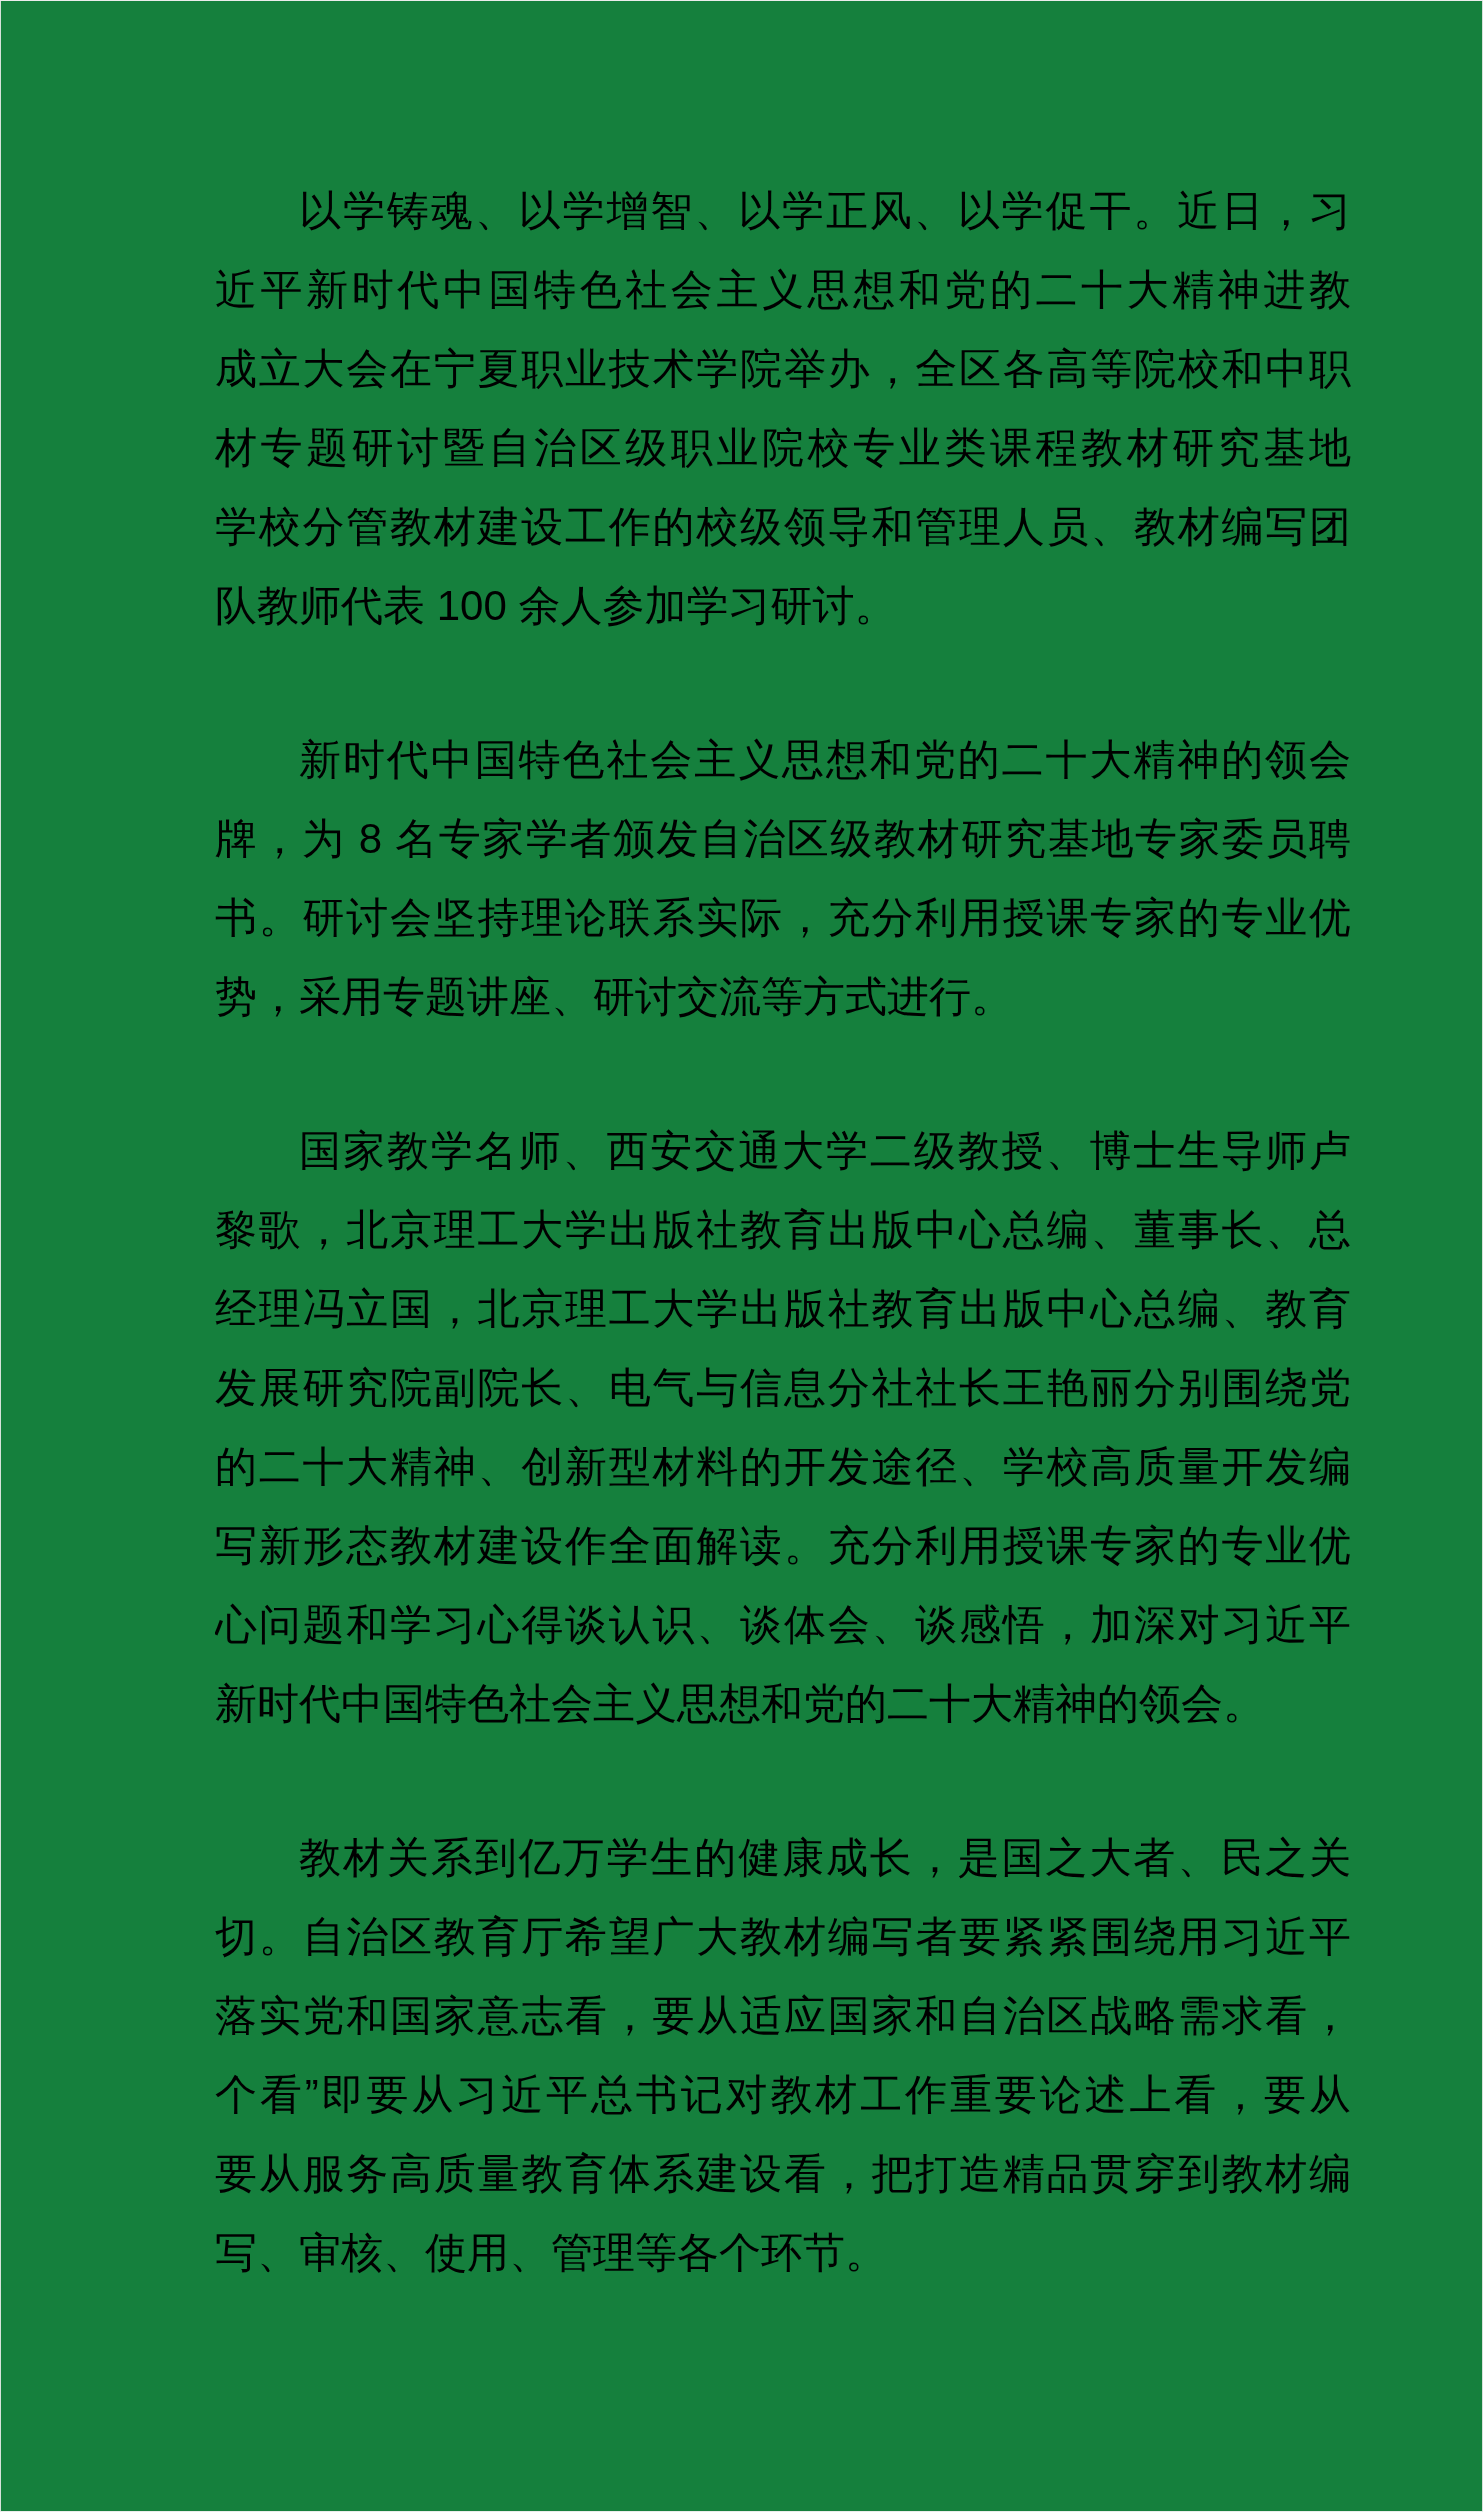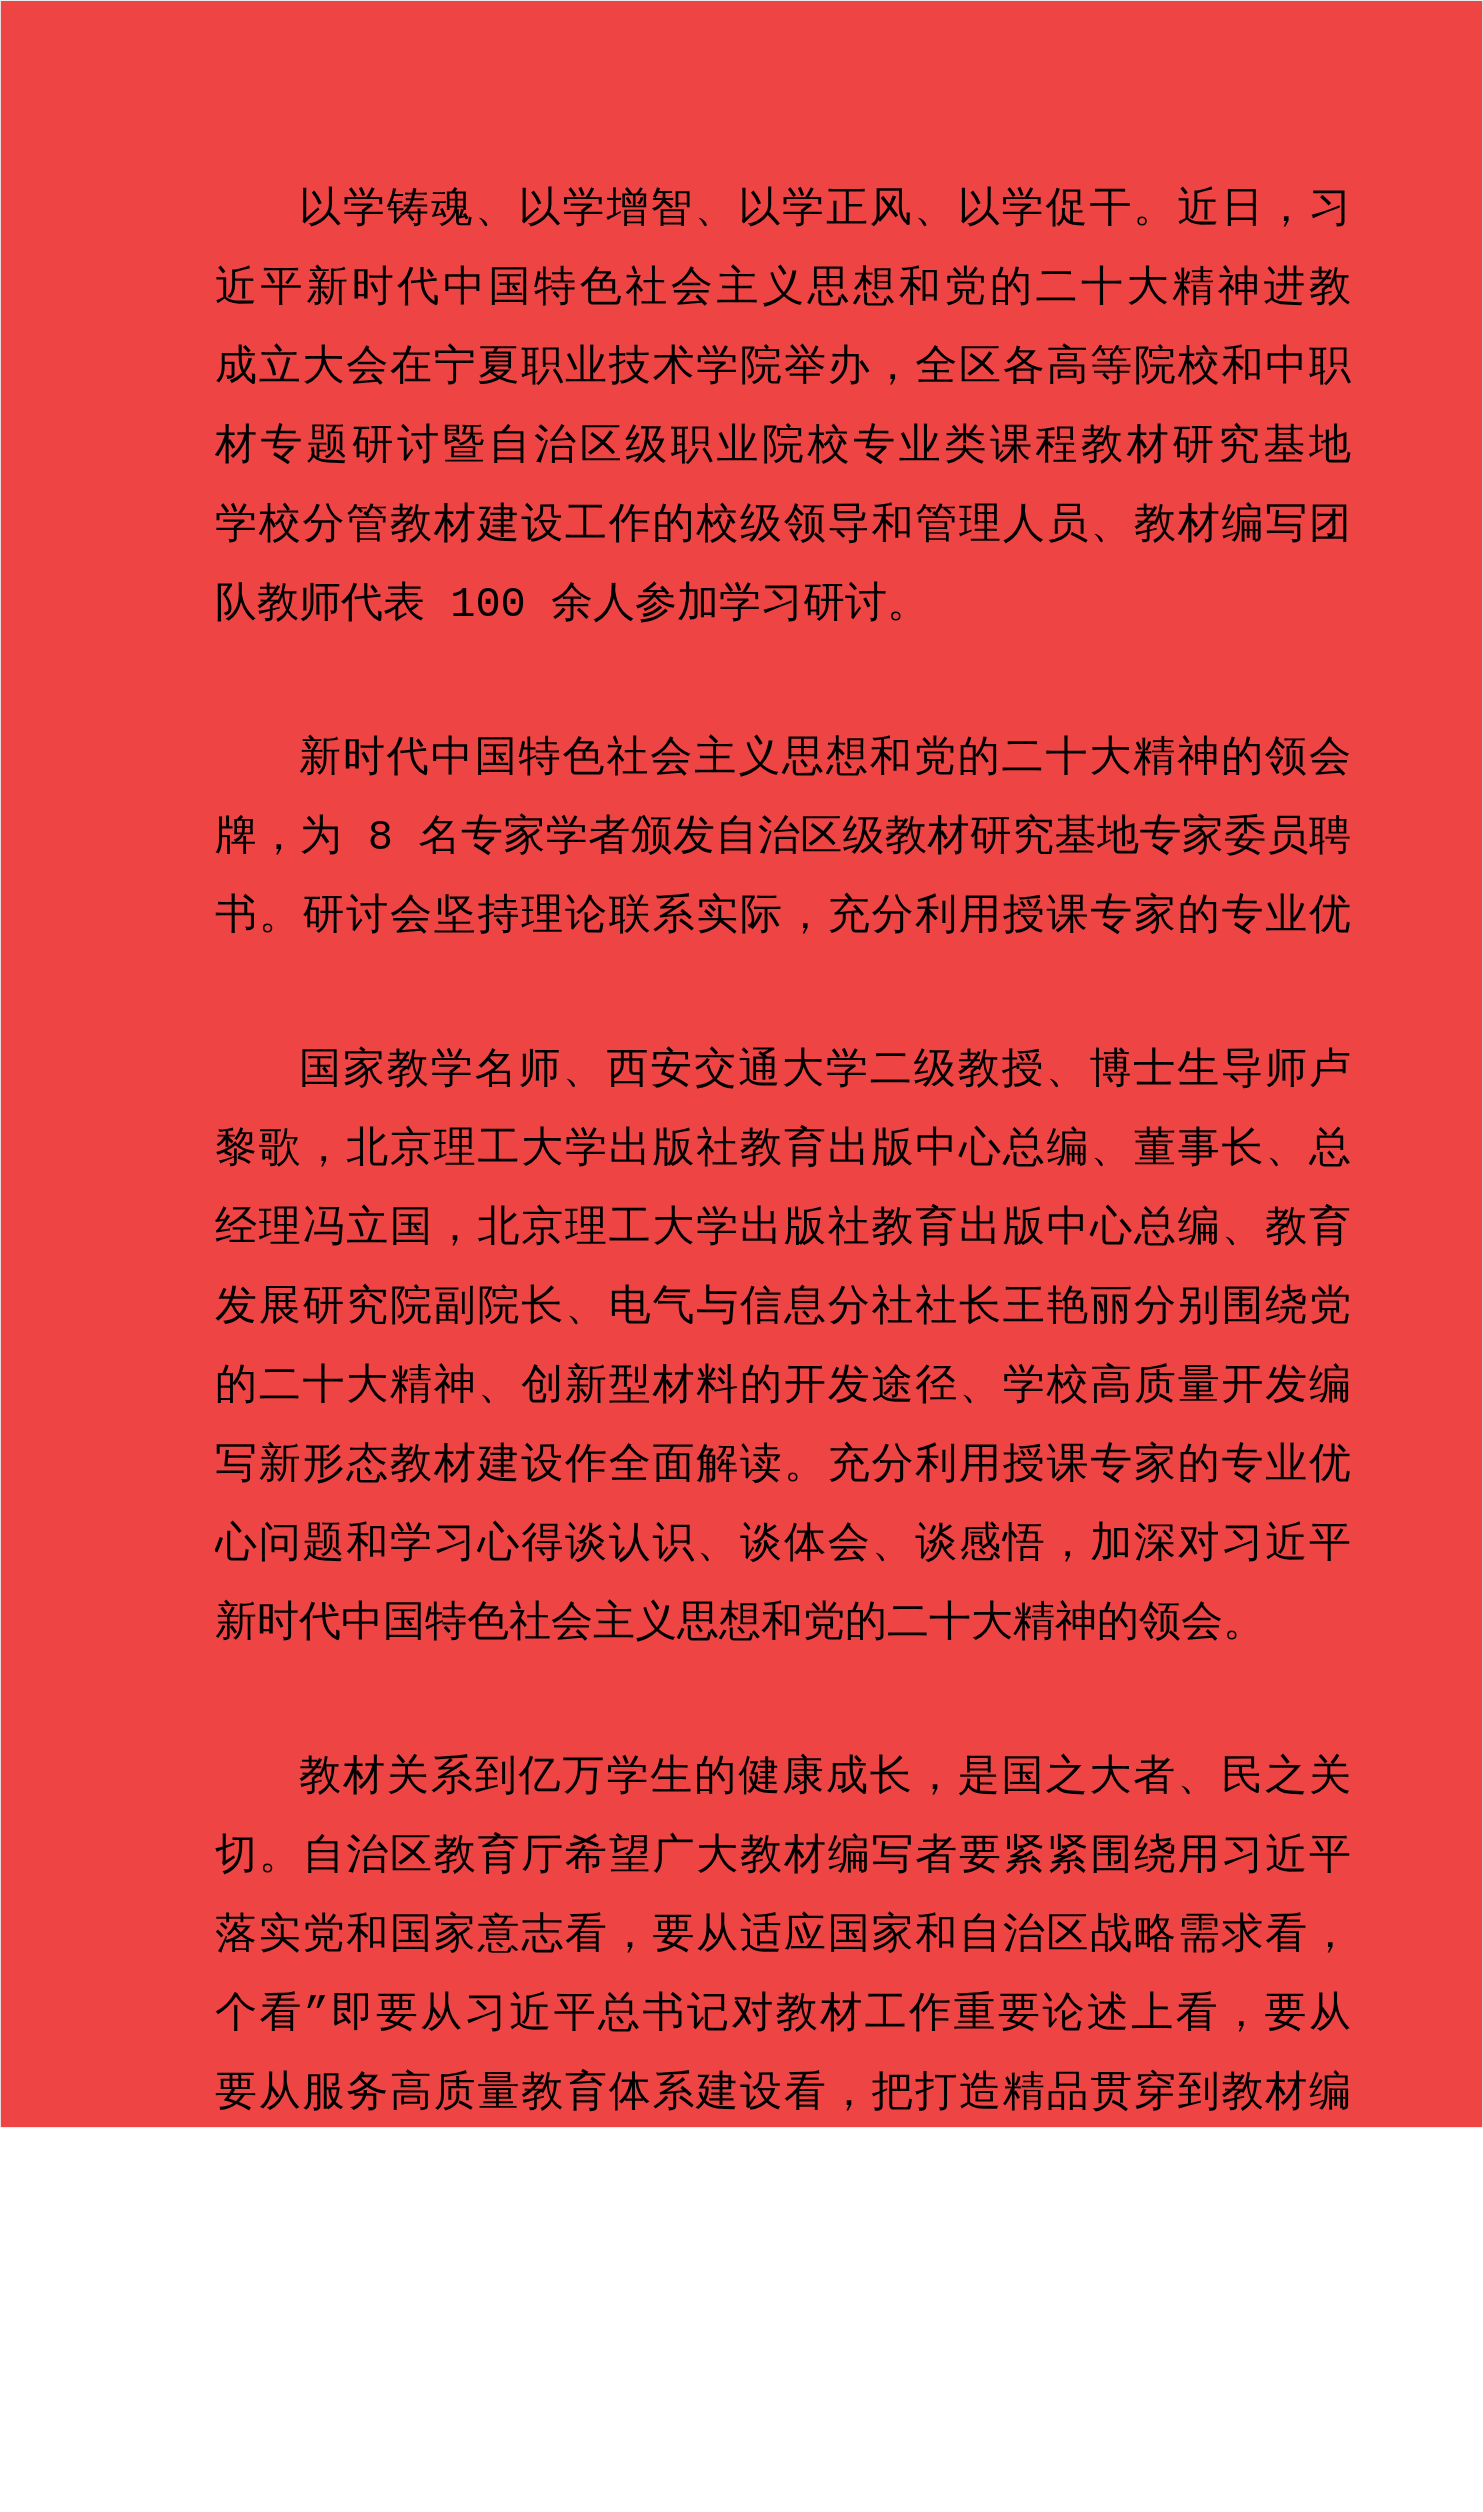--- a/index.html
+++ b/index.html
@@ -3,25 +3,25 @@
   <meta charset="utf-8">
   <style>
     html, body {
       margin: 0;
       padding: 0;
       background: #ffffff;
     }
     .page {
       position: relative;
       width: 1483px;
-      height: 2128px;
-      background: #ef4444;
+      height: 2512px;
+      background: #15803d;
       box-shadow: inset 0 0 0 0.9px #ececec;
       overflow: hidden;
-      font-family: Liberation Mono, monospace;
+      font-family: Liberation Sans, sans-serif;
       color: #000000;
     }
     .content {
       position: absolute;
       left: 215px;
       top: 171px;
       width: 1136px;
     }
     .para {
       margin: 0 0 75px 0;
@@ -59,20 +59,21 @@
       <div class="line">成立大会在宁夏职业技术学院举办，全区各高等院校和中职</div>
       <div class="line">材专题研讨暨自治区级职业院校专业类课程教材研究基地</div>
       <div class="line">学校分管教材建设工作的校级领导和管理人员、教材编写团</div>
       <div class="line last">队教师代表 100 余人参加学习研讨。</div>
     </div>
 
     <div class="para">
       <div class="line indent">新时代中国特色社会主义思想和党的二十大精神的领会</div>
       <div class="line">牌，为 8 名专家学者颁发自治区级教材研究基地专家委员聘</div>
       <div class="line">书。研讨会坚持理论联系实际，充分利用授课专家的专业优</div>
+      <div class="line last">势，采用专题讲座、研讨交流等方式进行。</div>
     </div>
 
     <div class="para">
       <div class="line indent">国家教学名师、西安交通大学二级教授、博士生导师卢</div>
       <div class="line">黎歌，北京理工大学出版社教育出版中心总编、董事长、总</div>
       <div class="line">经理冯立国，北京理工大学出版社教育出版中心总编、教育</div>
       <div class="line">发展研究院副院长、电气与信息分社社长王艳丽分别围绕党</div>
       <div class="line">的二十大精神、创新型材料的开发途径、学校高质量开发编</div>
       <div class="line">写新形态教材建设作全面解读。充分利用授课专家的专业优</div>
       <div class="line">心问题和学习心得谈认识、谈体会、谈感悟，加深对习近平</div>

